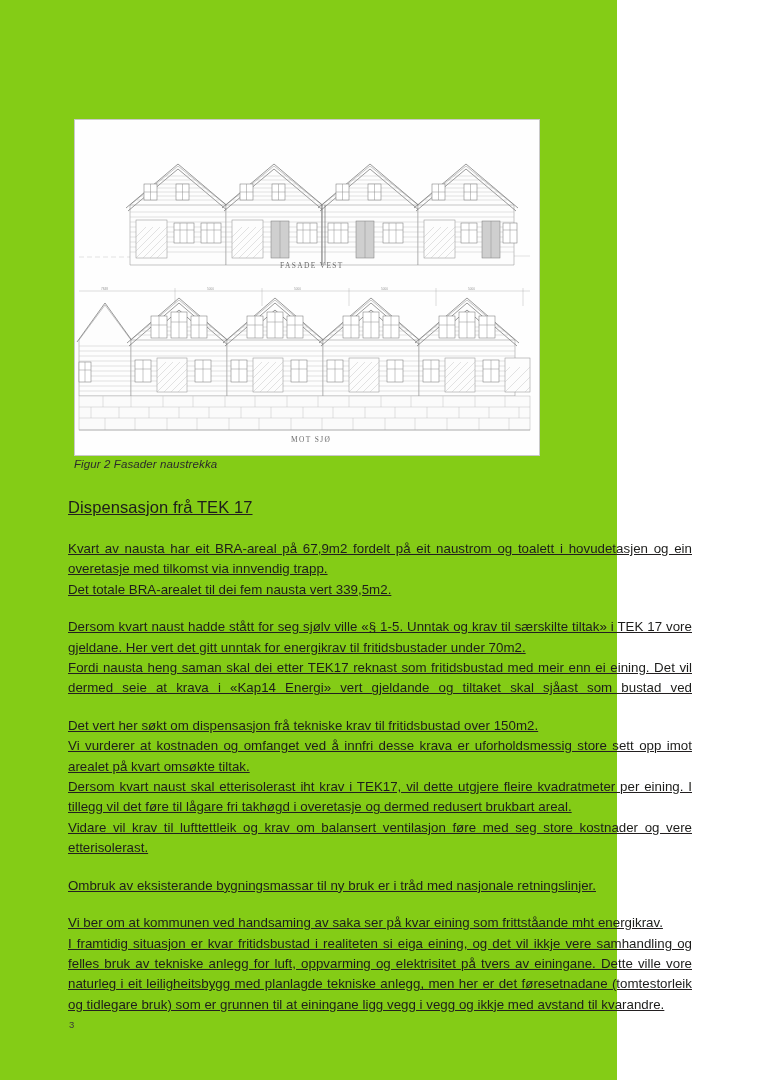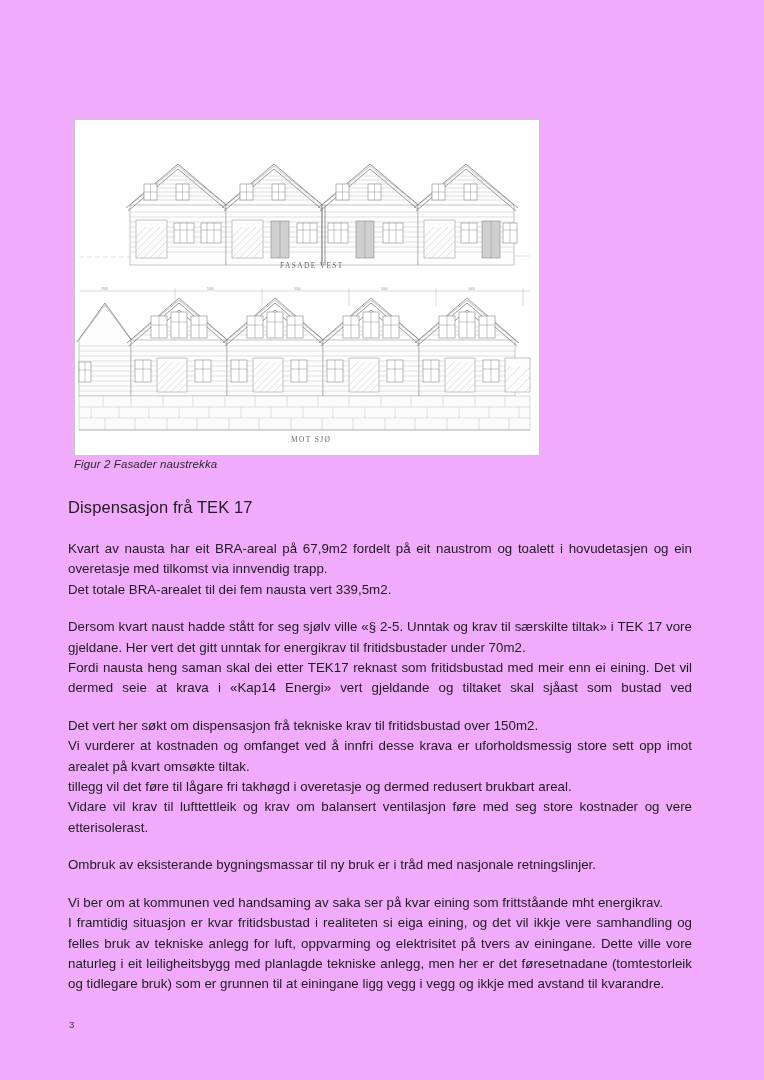--- a/index.html
+++ b/index.html
@@ -12,23 +12,23 @@
     height: 1080px;
     position: relative;
     font-family: "Liberation Sans", sans-serif;
     color: #231f20;
     overflow: hidden;
   }
 
   .page {
     position: absolute;
     left: 0; top: 0;
-    width: 764px;
+    width: 617px;
     height: 1080px;
-    background: #f0abfc;
+    background: #84cc16;
   }
 
   
   .figure-wrap {
     position: absolute;
     left: 74px;
     top: 119px;
     width: 466px;
     height: 337px;
   }
@@ -57,20 +57,21 @@
     letter-spacing: 0.1px;
     white-space: nowrap;
   }
 
   
   .content {
     position: absolute;
     left: 68px;
     top: 498px;
     width: 624px;
+    text-decoration: underline;
   }
   .section-heading {
     font-size: 16.5px;
     font-weight: 400;
     color: #1d1d1b;
     margin: 0 0 22px 0;
     letter-spacing: 0.1px;
   }
   .para {
     font-size: 13.3px;
@@ -640,30 +641,31 @@
 
     <h2 class="section-heading">Dispensasjon frå TEK 17</h2>
 
     <p class="para">
       <span class="jline">Kvart av nausta har eit BRA-areal på 67,9m2 fordelt på eit naustrom og toalett i hovudetasjen og ein</span>
       <span class="endline">overetasje med tilkomst via innvendig trapp.</span>
       <span class="endline">Det totale BRA-arealet til dei fem nausta vert 339,5m2.</span>
     </p>
 
     <p class="para">
-      <span class="jline">Dersom kvart naust hadde stått for seg sjølv ville «§ 2-5. Unntak og krav til særskilte tiltak» i TEK 17 vore</span>
+      <span class="jline">Dersom kvart naust hadde stått for seg sjølv ville «§ 1-5. Unntak og krav til særskilte tiltak» i TEK 17 vore</span>
       <span class="endline">gjeldane. Her vert det gitt unntak for energikrav til fritidsbustader under 70m2.</span>
       <span class="jline">Fordi nausta heng saman skal dei etter TEK17 reknast som fritidsbustad med meir enn ei eining. Det vil</span>
       <span class="jline">dermed seie at krava i «Kap14 Energi» vert gjeldande og tiltaket skal sjåast som bustad ved</span>
     </p>
 
     <p class="para">
       <span class="endline">Det vert her søkt om dispensasjon frå tekniske krav til fritidsbustad over 150m2.</span>
       <span class="jline">Vi vurderer at kostnaden og omfanget ved å innfri desse krava er uforholdsmessig store sett opp imot</span>
       <span class="endline">arealet på kvart omsøkte tiltak.</span>
+      <span class="jline">Dersom kvart naust skal etterisolerast iht krav i TEK17, vil dette utgjere fleire kvadratmeter per eining. I</span>
       <span class="endline">tillegg vil det føre til lågare fri takhøgd i overetasje og dermed redusert brukbart areal.</span>
       <span class="jline">Vidare vil krav til lufttettleik og krav om balansert ventilasjon føre med seg store kostnader og vere</span>
       <span class="endline">etterisolerast.</span>
     </p>
 
     <p class="para last-left">
       <span class="endline">Ombruk av eksisterande bygningsmassar til ny bruk er i tråd med nasjonale retningslinjer.</span>
     </p>
 
     <p class="para">

